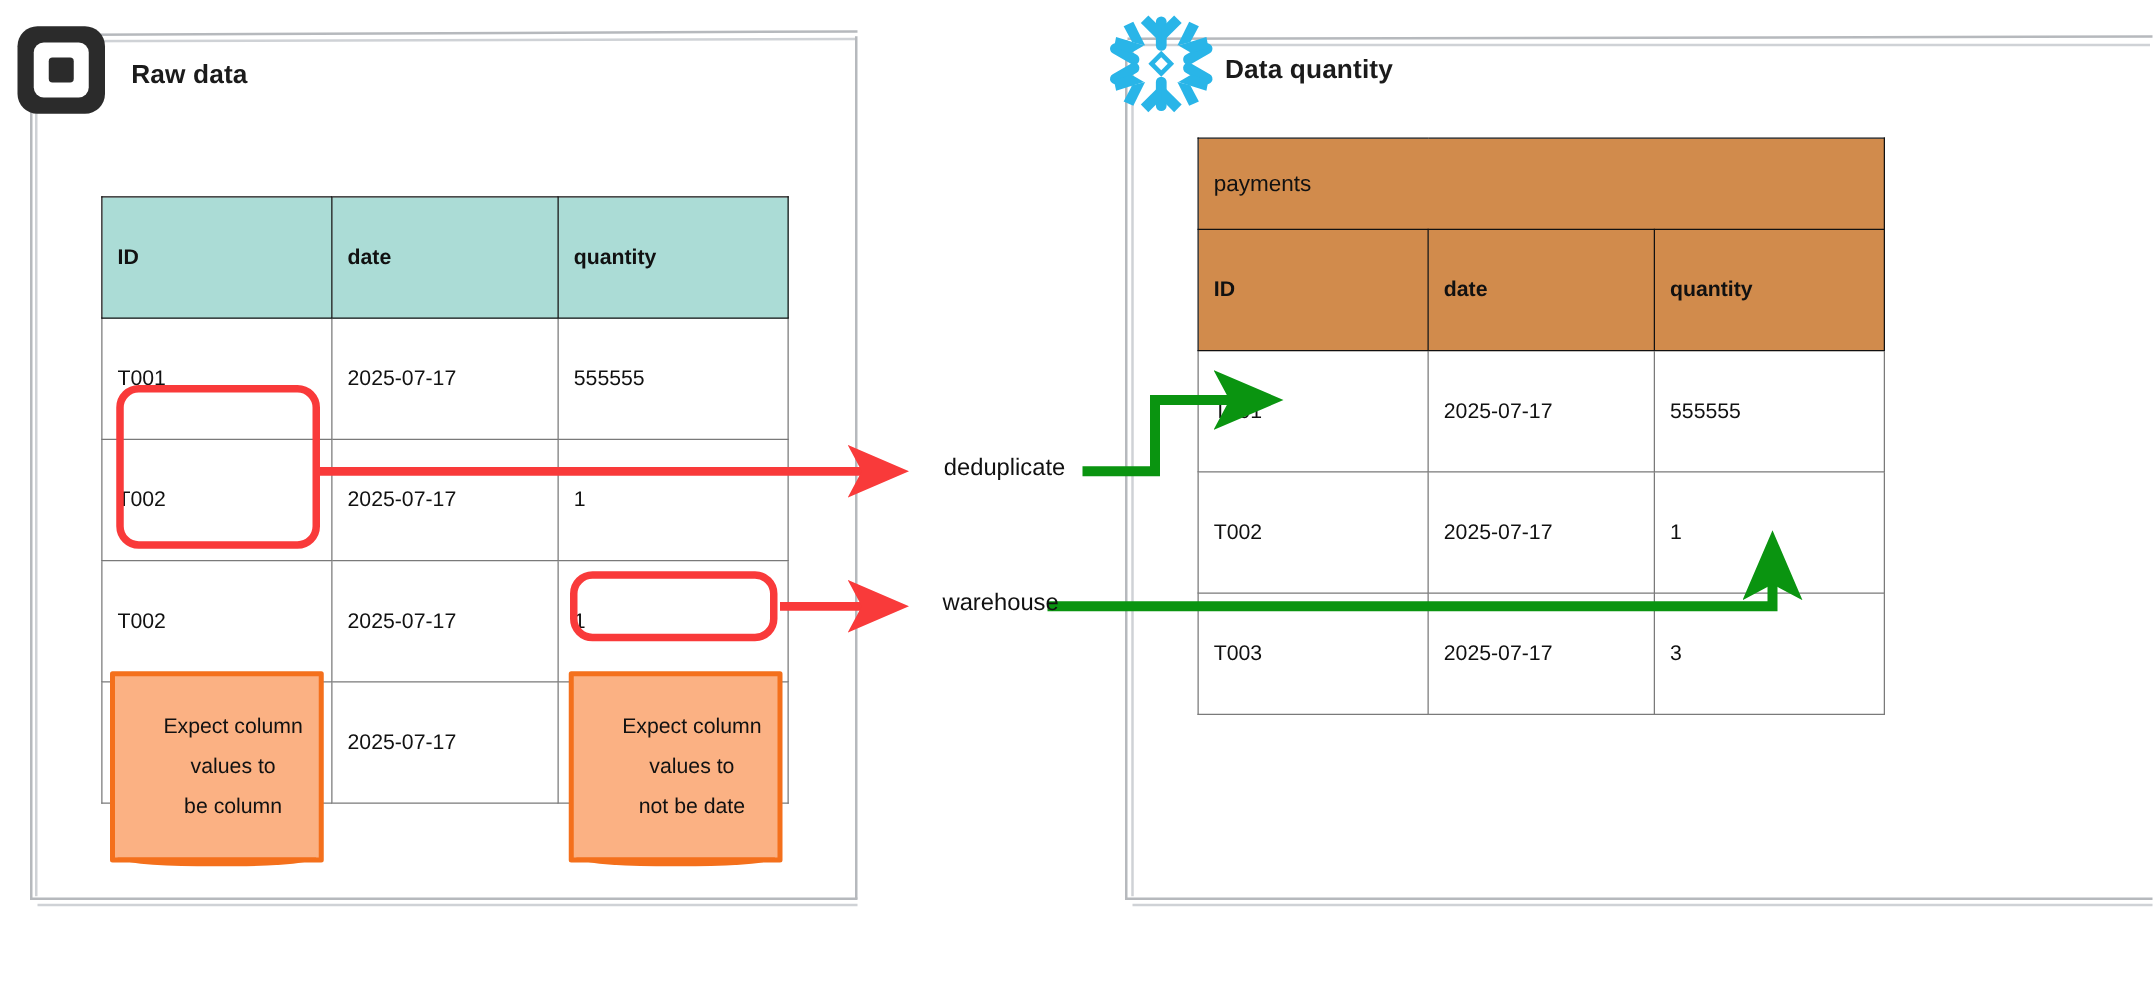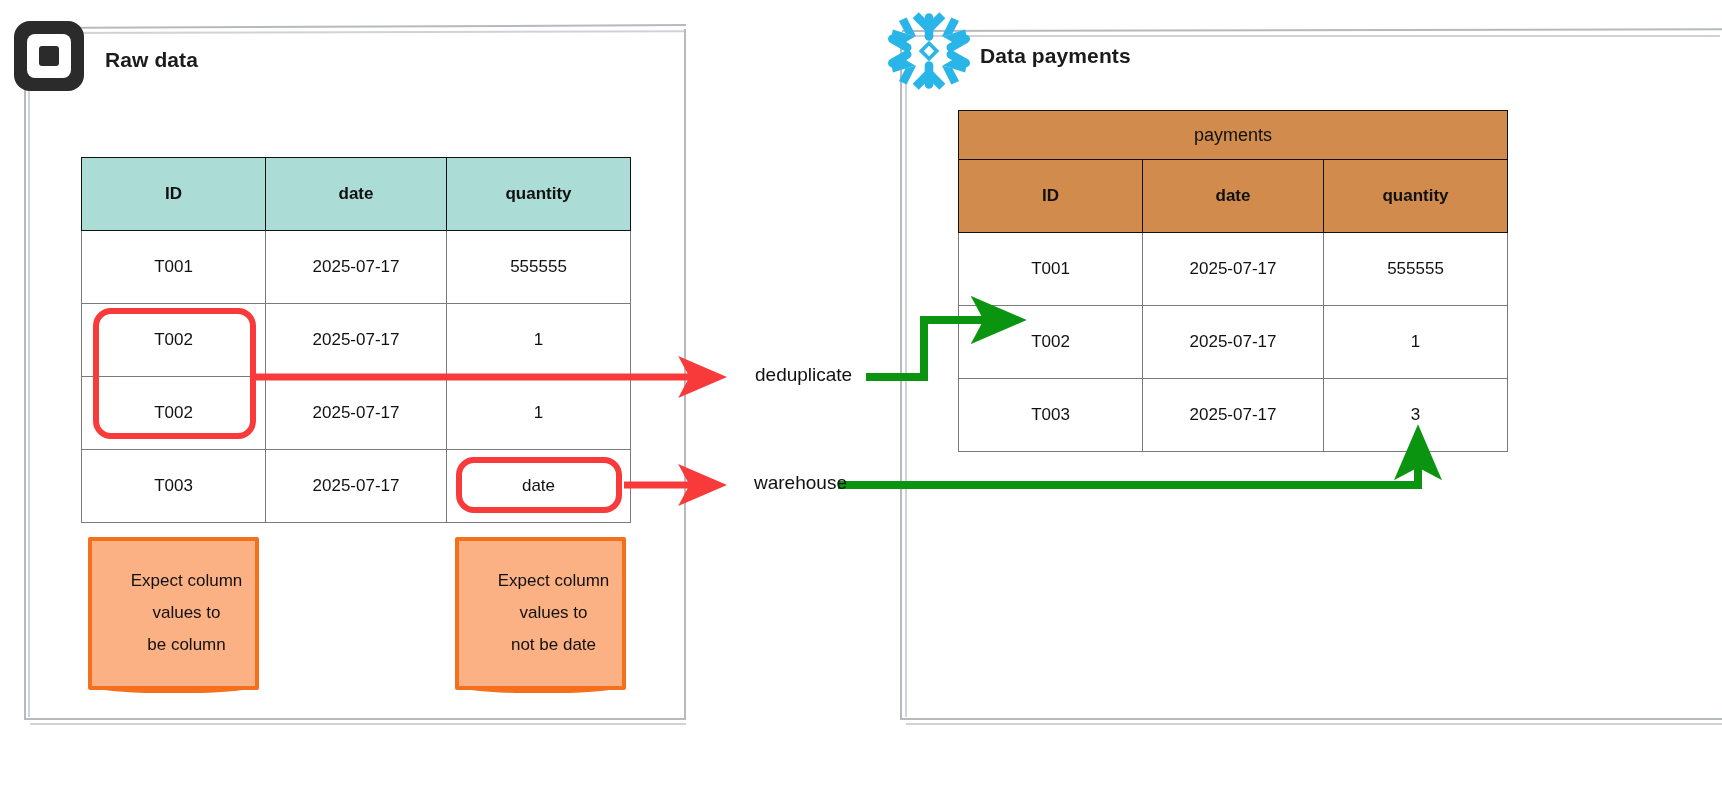--- a/index.html
+++ b/index.html
@@ -27,23 +27,23 @@
   .sq-mid{position:absolute;left:13px;top:13px;width:44px;height:44px;background:#ffffff;border-radius:8px;}
   .sq-in{position:absolute;left:25px;top:25px;width:20px;height:20px;background:#2b2b2b;border-radius:3px;}
 
   
   .snow-logo{position:absolute;left:886px;top:8px;width:86px;height:86px;}
 
   
   table.grid{position:absolute;border-collapse:collapse;table-layout:fixed;}
   table.grid td{
     border:1.5px solid #7a7a7a;
-    text-align:center;vertical-align:middle;
+    vertical-align:middle;
     font-size:17px;color:#111;background:#ffffff;
-    height:72px;padding:0;
+    height:72px;padding:12px;
   }
   table.grid td.hdr{font-weight:bold;border-color:#111;border-width:1.6px;}
   
   #raw-table{left:81px;top:157px;width:549px;}
   #raw-table td.hdr{background:#abdcd6;}
   #raw-table col.c1{width:184px}
   #raw-table col.c2{width:181px}
   #raw-table col.c3{width:184px}
 
   
@@ -193,21 +193,21 @@
         <rect x="11" y="44" width="10" height="30" rx="5" transform="rotate(60 16 59)"></rect>
         <path d="M8 75 L6 65 L22 60 L34 67 Z"></path>
         <path d="M24 89 L15 85 L23 70 L35 67 Z"></path>
 
         <path d="M50 38 L62 50 L50 62 L38 50 Z"></path>
       </g>
       <path d="M50 44 L56 50 L50 56 L44 50 Z" fill="#ffffff"></path>
     </svg>
   </div>
 
-  <div class="panel-title" style="left:980px;top:44px;">Data payments</div>
+  <div class="panel-title" style="left:980px;top:44px;">Data quantity</div>
 
   <table class="grid" id="wh-table">
     <colgroup>
         <col class="c1">
         <col class="c2">
         <col class="c3">
       </colgroup>
     <tbody>
       <tr>
         <td class="title-row" colspan="3">payments</td>

